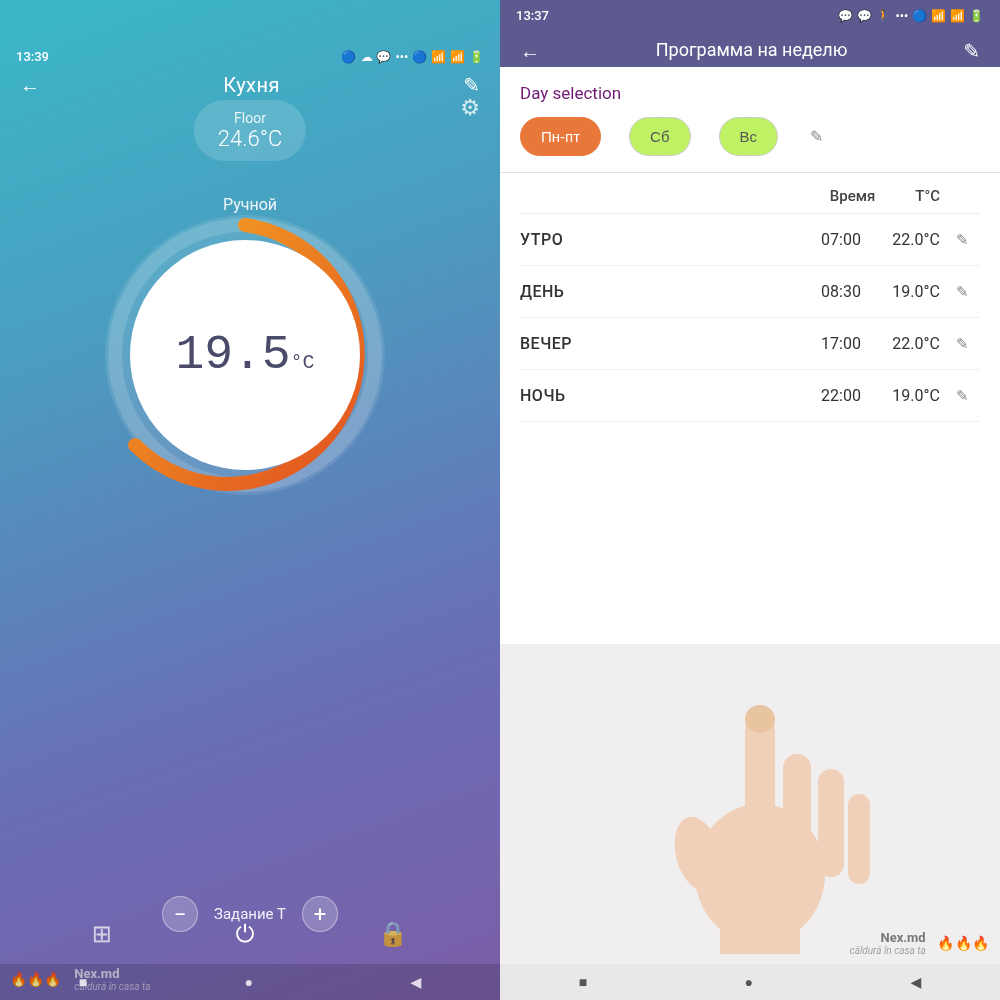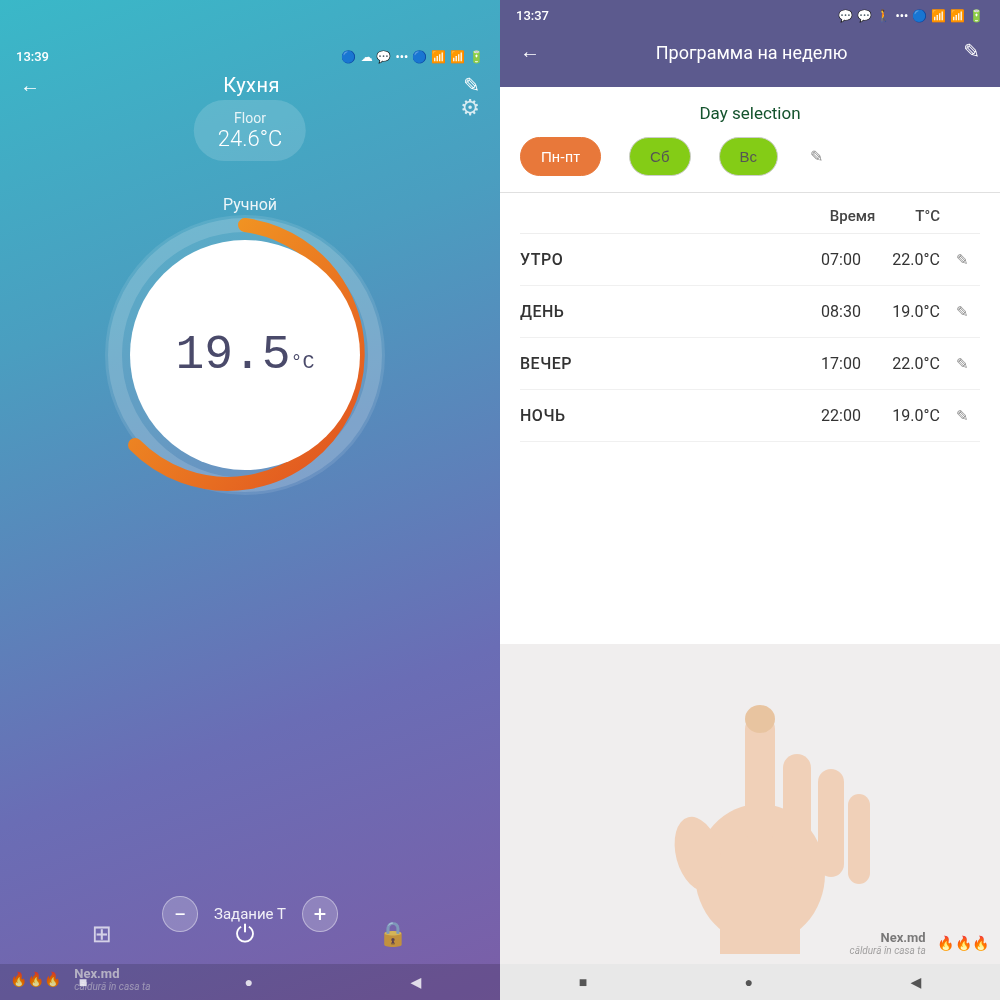--- a/index.html
+++ b/index.html
@@ -242,58 +242,58 @@
       padding: 8px 16px;
       background: #5c5a8e;
       color: white;
       font-size: 13px;
       font-weight: 500;
     }
 
     .right-top-nav {
       background: #5c5a8e;
       display: flex;
-      align-items: flex-end;
+      align-items: flex-start;
       justify-content: space-between;
-      padding: 8px 20px 24px;
+      padding: 8px 20px 4px;
       color: white;
     }
 
     .right-top-nav-title {
       font-size: 18px;
       font-weight: 400;
       flex: 1;
       text-align: center;
     }
 
     .day-selection-section {
       background: white;
       padding: 16px 20px;
       border-bottom: 1px solid #e0e0e0;
     }
 
     .day-selection-title {
-      text-align: center;
-      color: #14532d;
+      text-align: left;
+      color: #701a75;
       font-size: 17px;
       margin-bottom: 14px;
       font-weight: 400;
     }
 
     .day-buttons {
       display: flex;
       align-items: center;
       gap: 28px;
     }
 
     .day-btn {
       padding: 10px 20px;
       border-radius: 25px;
       border: 1.5px solid #ccc;
-      background: #84cc16;
+      background: #bef264;
       font-size: 15px;
       color: #555;
       cursor: pointer;
     }
 
     .day-btn.active {
       background: #e8783a;
       border-color: #e8783a;
       color: white;
     }

